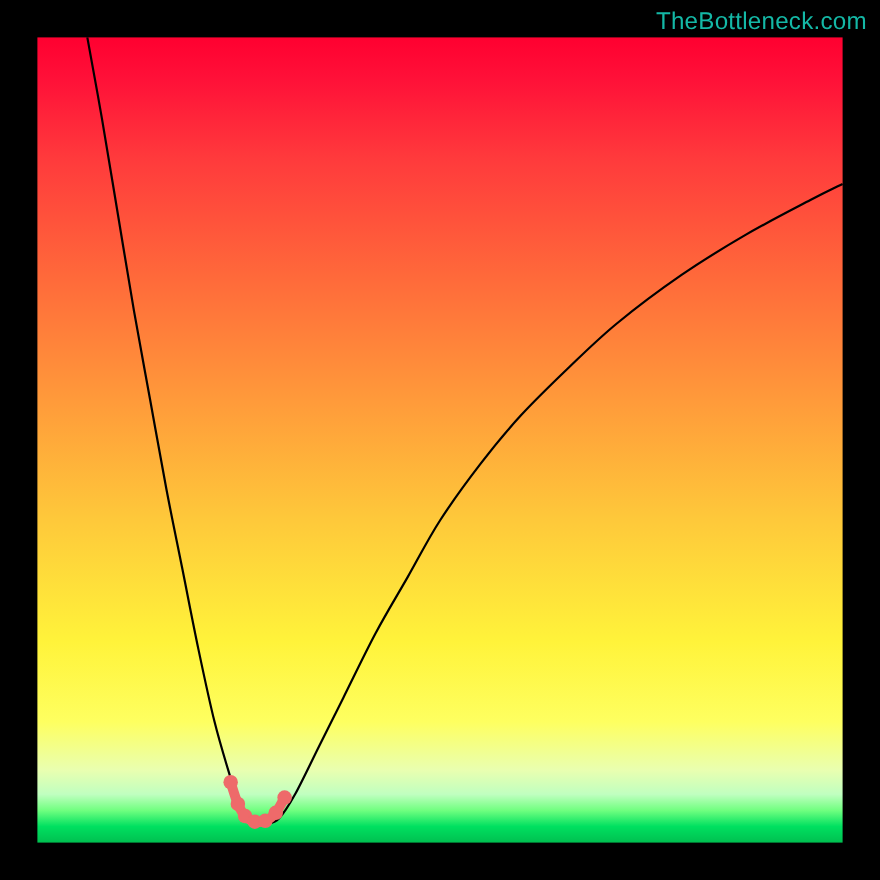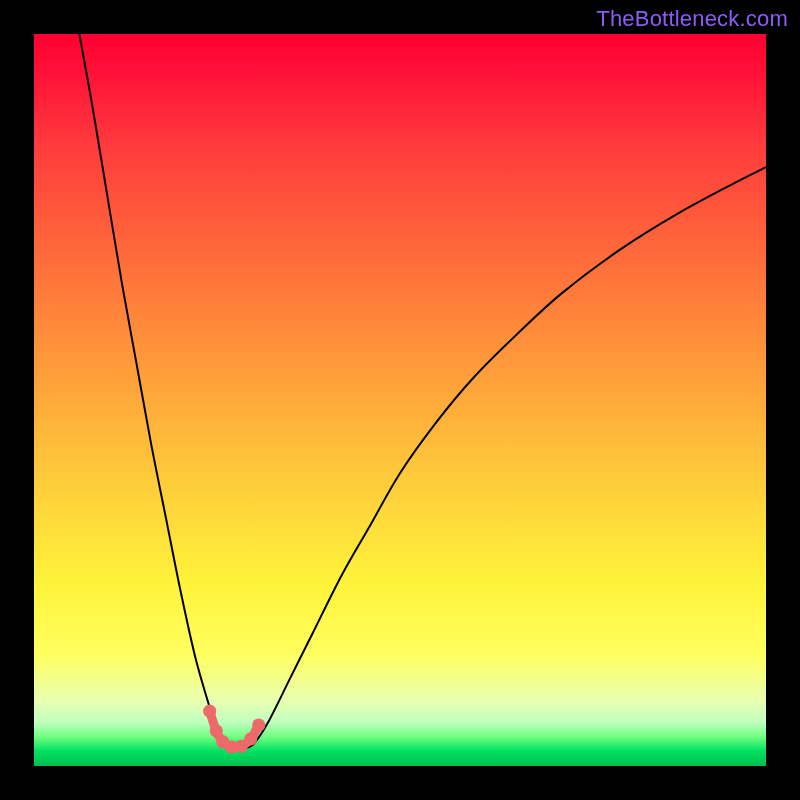--- a/index.html
+++ b/index.html
@@ -25,21 +25,21 @@
       #c0ffc0 94%,
       #70ff80 96%,
       #00e060 98%,
       #00c050 100%);
   }
 
   .watermark {
     position: absolute;
     top: 6px;
     right: 12px;
-    color: #8b5cf6;
+    color: #14b8a6;
     font-size: 22px;
     font-weight: 500;
     letter-spacing: 0.2px;
   }
 
   svg.curve {
     position: absolute;
     left: 0; top: 0;
     width: 732px; height: 732px;
     overflow: visible;

